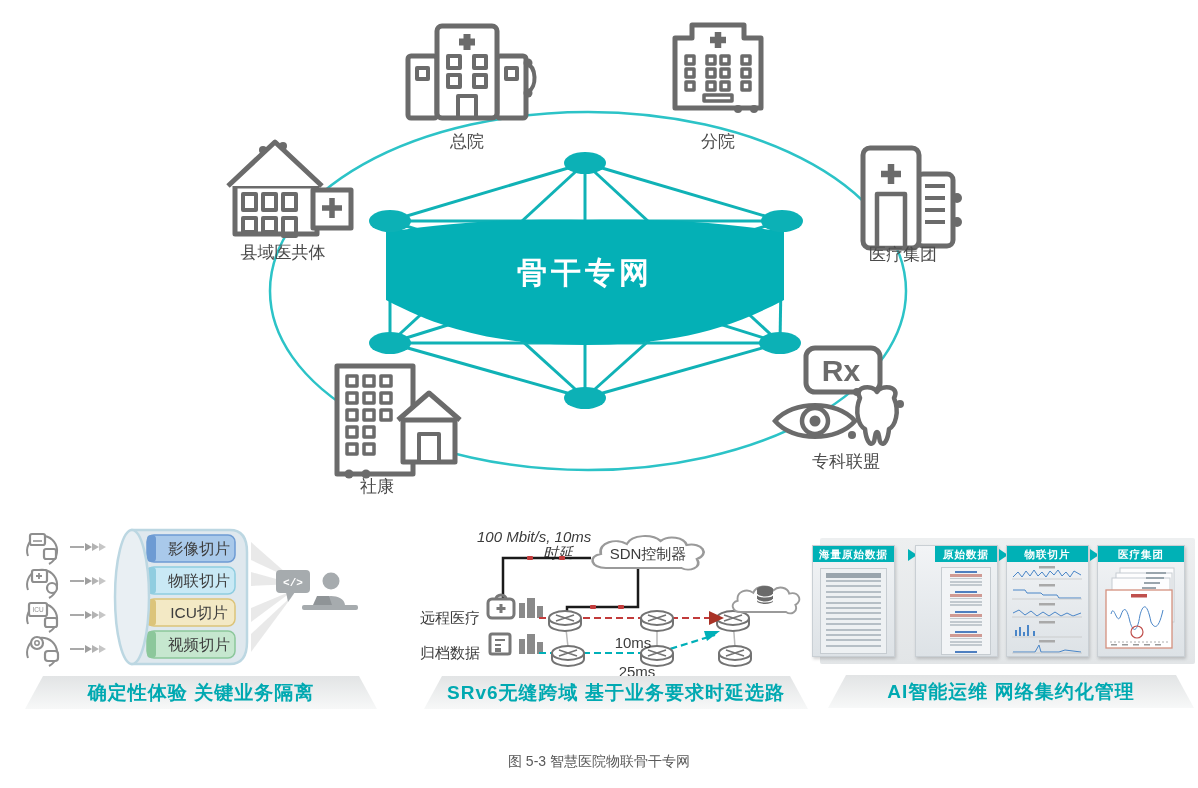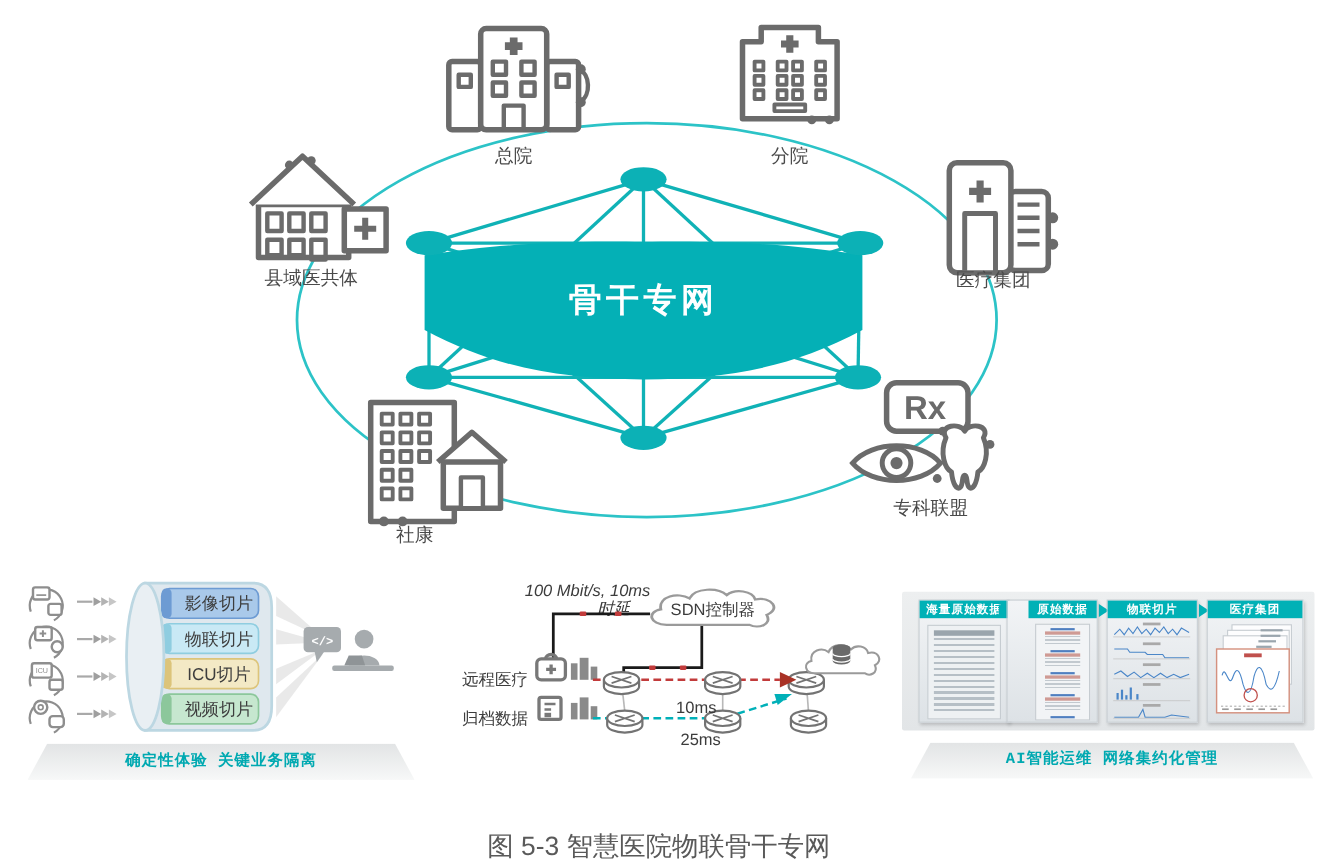--- a/index.html
+++ b/index.html
@@ -4,25 +4,25 @@
 <style>
   html,body{margin:0;padding:0;background:#fff;}
   .stage{position:relative;width:1198px;height:788px;background:#fff;overflow:hidden;
          font-family:"Liberation Sans","DejaVu Sans",sans-serif;}
   svg{position:absolute;overflow:visible;}
   .site-label{font-size:17px;fill:#4a4a4a;text-anchor:middle;}
   .core-label{font-size:30px;font-weight:bold;fill:#ffffff;text-anchor:middle;letter-spacing:4px;}
   .p2-text{font-size:15px;fill:#3c3c3c;}
   .p2-italic{font-style:italic;}
   .banner{position:absolute;height:33px;line-height:33px;text-align:center;
-          font-size:14px;font-weight:bold;color:#00a9b1;letter-spacing:1px;
+          font-size:19px;font-weight:bold;color:#00a9b1;letter-spacing:1px;
           background:linear-gradient(180deg,#e2e4e5,#f7f8f8);
-          clip-path:polygon(18px 0,calc(100% - 18px) 0,100% 100%,0 100%);font-family:Liberation Mono, monospace;}
+          clip-path:polygon(18px 0,calc(100% - 18px) 0,100% 100%,0 100%);}
   .fig-caption{position:absolute;left:0;top:753px;width:100%;text-align:center;
-               font-size:24px;color:#595959;}
+               font-size:14px;color:#595959;}
   .ai-backdrop{position:absolute;left:820px;top:538px;width:375px;height:126px;
                background:linear-gradient(180deg,#edeff0,#e2e5e7);border-radius:2px;}
   .ai-card{position:absolute;top:545px;width:83px;height:112px;box-sizing:border-box;
            background:linear-gradient(180deg,#f2f4f6,#dde2e6);
            border:1px solid #c9cfd4;box-shadow:1px 2px 3px rgba(0,0,0,.18);}
   .ai-card-h{height:16px;background:#00b1b6;color:#fff;font-size:10.5px;font-weight:bold;
              text-align:center;line-height:16px;letter-spacing:1px;overflow:hidden;white-space:nowrap;}
   .ai-arrow{position:absolute;top:549px;width:0;height:0;border-top:6px solid transparent;
             border-bottom:6px solid transparent;border-left:9px solid #00b1b6;}
   .page{margin:6px 7px;height:84px;background:#eef1f3;border:1px solid #c6ccd1;}
@@ -374,21 +374,21 @@
     </g>
     <g transform="translate(350,76)">
       <path d="M-8,-7 v12 a8,3 0 0 0 16,0 v-12" fill="#6a6a6a" stroke="none"></path>
       <ellipse cx="0" cy="-7" rx="8" ry="3" fill="#6a6a6a"></ellipse>
       <path d="M-8,-2 a8,3 0 0 0 16,0 M-8,3 a8,3 0 0 0 16,0" fill="none" stroke="#fff" stroke-width="1.2"></path>
     </g>
   </svg>
 
   <div class="ai-backdrop"></div>
 
-  <div class="ai-card" style="left:835px;">
+  <div class="ai-card" style="left:812px;">
     <div class="ai-card-h">海量原始数据</div>
     <div class="page">
       <div class="dense-head"></div>
       <div class="dense-rows"></div>
     </div>
   </div>
   <div class="ai-arrow" style="left:908px;"></div>
 
   <div class="ai-card" style="left:915px;padding-left:19px;">
     <div class="ai-card-h">原始数据</div>
@@ -478,16 +478,17 @@
           <rect x="13" y="82" width="6" height="1.5"></rect>
           <rect x="24" y="82" width="6" height="1.5"></rect>
           <rect x="35" y="82" width="6" height="1.5"></rect>
           <rect x="46" y="82" width="6" height="1.5"></rect>
           <rect x="57" y="82" width="6" height="1.5"></rect>
         </g>
     </svg>
   </div>
 
   <div class="banner" style="left:25px;top:676px;width:352px;">确定性体验  关键业务隔离</div>
+  <div class="banner" style="left:424px;top:676px;width:384px;">SRv6无缝跨域 基于业务要求时延选路</div>
   <div class="banner" style="left:828px;top:675px;width:366px;">AI智能运维 网络集约化管理</div>
 
   <div class="fig-caption">图 5-3 智慧医院物联骨干专网</div>
 </div>
 
 </body></html>

